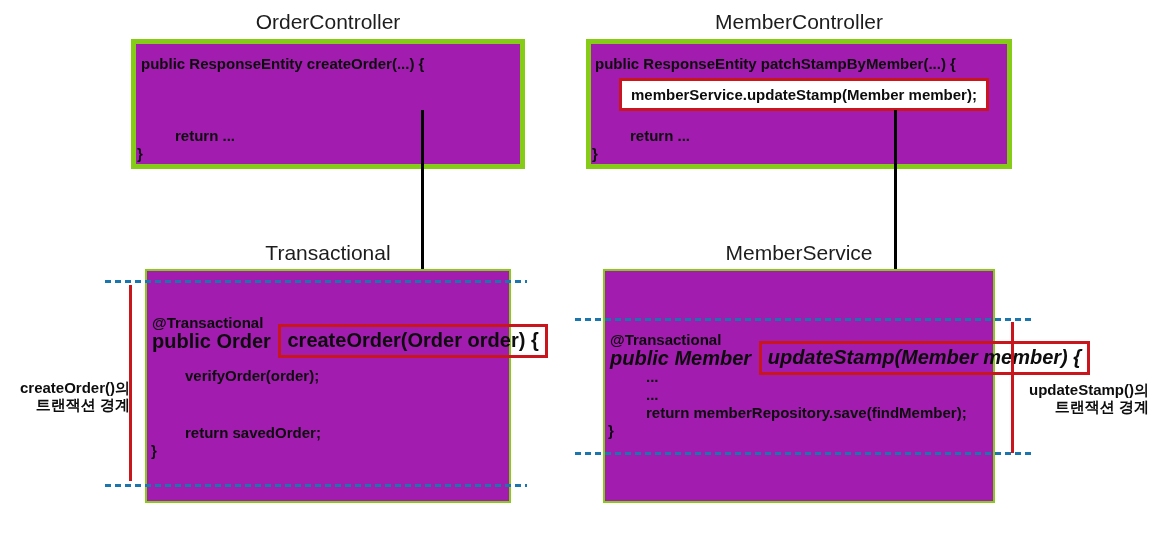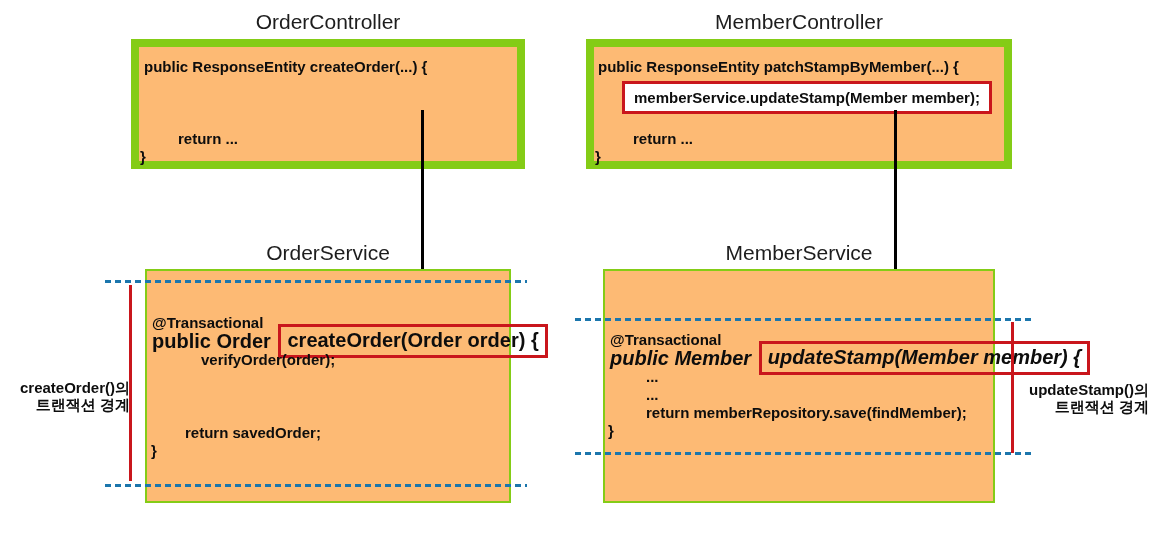--- a/index.html
+++ b/index.html
@@ -4,21 +4,21 @@
 <style>
   html,body { margin:0; padding:0; background:#fff; }
   .canvas {
     position:relative; width:1149px; height:535px; background:#ffffff;
     font-family:"Liberation Sans", sans-serif; overflow:hidden;
   }
   .title {
     position:absolute; text-align:center; font-size:21px; font-weight:400;
     color:#1d1d1d; letter-spacing:0px; white-space:pre;
   }
-  .box { position:absolute; border:8px solid #84cc16; background:#fdba74; box-sizing:border-box;text-align:right; }
+  .box { position:absolute; border:5px solid #84cc16; background:#a21caf; box-sizing:border-box;text-align:right; }
   .sbox { border-width:2px; }
   .code {
     position:absolute; font-size:15px; font-weight:bold; color:#0d0d0d;
     white-space:pre; line-height:18px;
   }
   .hlbox {
     position:absolute; border:3px solid var(--red,#c9161c); padding:5px 9px;
     font-size:15px; font-weight:bold; color:#0d0d0d; white-space:pre; background:#fff;
   }
   .sigline {
@@ -42,21 +42,21 @@
     text-align:right; line-height:17px;
   }
 </style>
 </head>
 <body>
 
 <div class="canvas">
 
   <div class="title" style="left:131px; top:10px; width:394px;">OrderController</div>
   <div class="title" style="left:586px; top:10px; width:426px;">MemberController</div>
-  <div class="title" style="left:145px; top:241px; width:366px;">OrderService</div>
+  <div class="title" style="left:145px; top:241px; width:366px;">Transactional</div>
   <div class="title" style="left:603px; top:241px; width:392px;">MemberService</div>
 
   <div class="box" style="left:131px; top:39px; width:394px; height:130px;">
     <div class="code" style="left:5px; top:11px;">public ResponseEntity createOrder(...) {</div>
     <div class="code" style="left:39px; top:83px;">return ...</div>
     <div class="code" style="left:1px; top:101px;">}</div>
   </div>
 
   <div class="box" style="left:586px; top:39px; width:426px; height:130px;">
     <div class="code" style="left:4px; top:11px;">public ResponseEntity patchStampByMember(...) {</div>
@@ -70,21 +70,21 @@
 
   <div class="vline" style="left:894px; top:110px; height:225px;"></div>
   <div class="ahead" style="left:889px; top:335px;"></div>
 
   <div class="box sbox" style="left:145px; top:269px; width:366px; height:234px;">
     <div class="code" style="left:5px; top:43px;">@Transactional</div>
     <div class="sigline" style="left:5px; top:55px; height:30px;">
       <span>public Order</span><span> </span>
       <span class="sighl">createOrder(Order order) {</span>
     </div>
-    <div class="code" style="left:38px; top:80px;margin-left:16px;">verifyOrder(order);</div>
+    <div class="code" style="left:38px; top:96px;">verifyOrder(order);</div>
     <div class="code" style="left:38px; top:153px;">return savedOrder;</div>
     <div class="code" style="left:4px; top:171px;">}</div>
   </div>
 
   <div class="box sbox" style="left:603px; top:269px; width:392px; height:234px;">
     <div class="code" style="left:5px; top:60px;">@Transactional</div>
     <div class="sigline" style="left:5px; top:72px; height:30px;font-style:italic;">
       <span>public Member</span><span> </span>
       <span class="sighl">updateStamp(Member member) {</span>
     </div>

